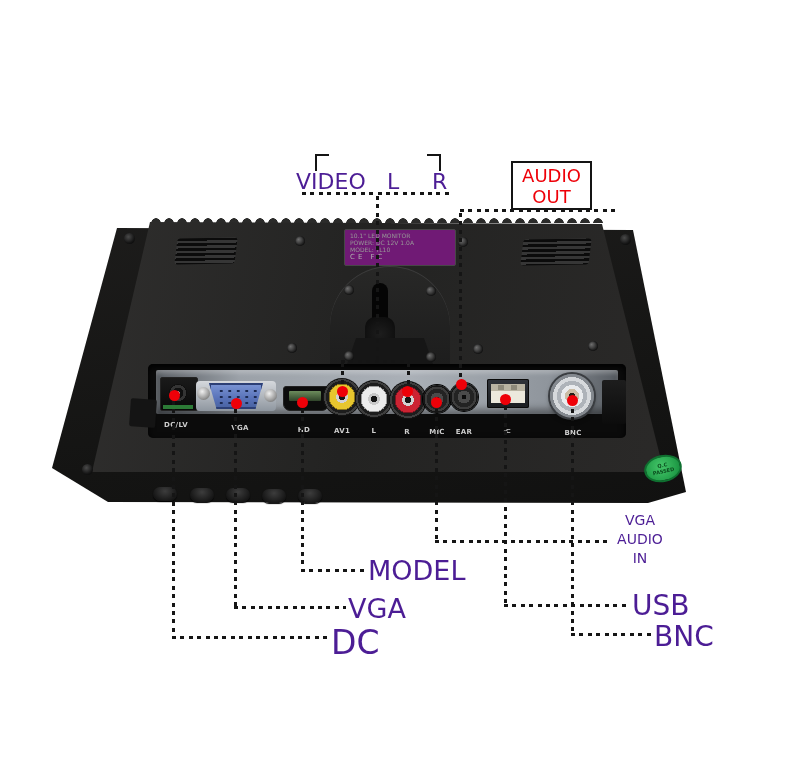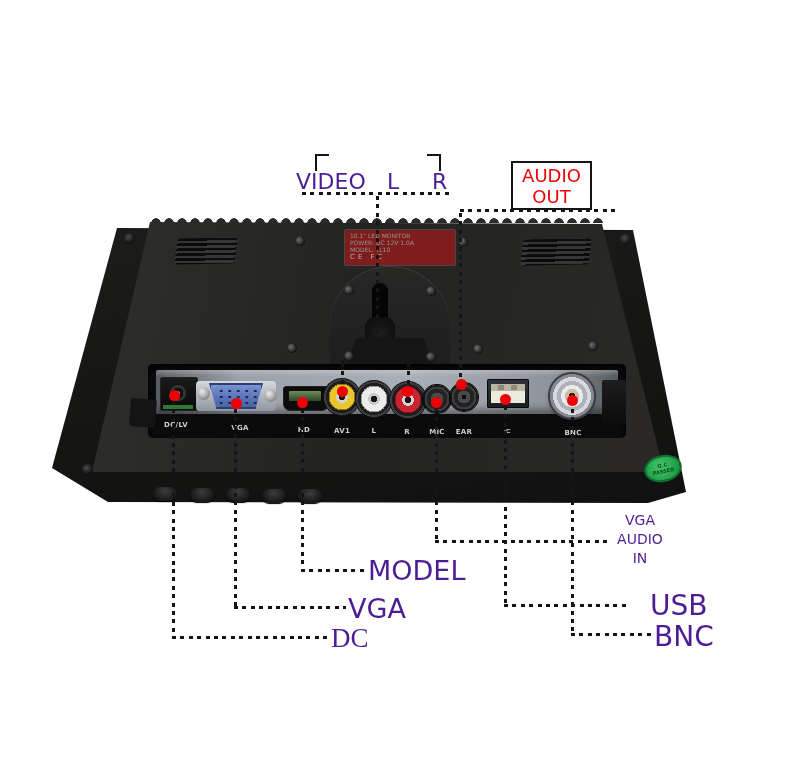--- a/index.html
+++ b/index.html
@@ -10,21 +10,21 @@
     clip-path:polygon(117px 228px,633px 230px,686px 492px,648px 503px,108px 502px,52px 468px);
     background:linear-gradient(172deg,#222120 8%,#141413 55%,#0b0b0b 95%);}
   .panel{left:0;top:0;width:800px;height:769px;
     clip-path:polygon(150px 222px,602px 224px,664px 472px,92px 472px);
     background:linear-gradient(100deg,#323130 5%,#232322 45%,#2a2928 78%,#1e1d1d 100%);}
   .serr{left:150px;top:215px;width:456px;height:8px;
     background-image:radial-gradient(circle at 6px 8px,#2b2b2a 4.5px,transparent 5px);
     background-size:13px 8px;background-repeat:repeat-x;}
   .vent{height:26px;background:repeating-linear-gradient(180deg,#0b0b0b 0 2.5px,#363636 2.5px 5px);
     border-radius:3px;transform:skewX(-8deg) rotate(-1deg);}
-  .plate{left:344px;top:229px;width:112px;height:37px;background:#7f1d1d;border:1px solid #474747;
+  .plate{left:344px;top:229px;width:112px;height:37px;background:#701a75;border:1px solid #474747;
     border-radius:2px;color:#979797;font-size:6px;line-height:7px;padding:2px 5px;box-sizing:border-box;}
   .plate .marks{font-size:7px;letter-spacing:3px;color:#b0b0b0;margin-top:1px;}
   .arch{left:330px;top:266px;width:120px;height:108px;border-radius:60px 60px 4px 4px;
     background:linear-gradient(180deg,#282827,#1c1c1c);box-shadow:inset 0 1px 0 #3c3c3c;}
   .slot{left:372px;top:283px;width:16px;height:90px;background:#050505;border-radius:8px;}
   .hinge{left:365px;top:317px;width:30px;height:42px;border-radius:10px;
     background:radial-gradient(circle at 50% 40%,#1d1d1d,#040404);}
   .foot{left:0;top:0;width:800px;height:769px;background:#161616;
     clip-path:polygon(356px 338px,424px 338px,436px 373px,344px 373px);}
   .screw{width:10px;height:10px;border-radius:50%;
@@ -193,23 +193,23 @@
   <div class="abs dot anno" style="left:297px;top:397px;"></div>
   <div class="abs dot anno" style="left:337px;top:386px;"></div>
   <div class="abs dot anno" style="left:402px;top:386px;"></div>
   <div class="abs dot anno" style="left:431px;top:397px;"></div>
   <div class="abs dot anno" style="left:456px;top:379px;"></div>
   <div class="abs dot anno" style="left:500px;top:394px;"></div>
   <div class="abs dot anno" style="left:567px;top:395px;"></div>
 
   <span class="abs red anno" style="left:368px;top:555px;font-size:27px;">MODEL</span>
   <span class="abs red anno" style="left:348px;top:593px;font-size:27px;">VGA</span>
-  <span class="abs red anno" style="left:331px;top:623px;font-size:27px;font-family:Liberation Serif, serif;">DC</span>
+  <span class="abs red anno" style="left:331px;top:623px;font-size:33px;">DC</span>
 
   <div class="abs red anno" style="left:606px;top:511px;width:68px;font-size:14px;line-height:19px;text-align:center;">
     <div>VGA</div>
     <div>AUDIO</div>
     <div>IN</div>
   </div>
-  <span class="abs red anno" style="left:632px;top:589px;font-size:28px;margin-left:18px;">USB</span>
+  <span class="abs red anno" style="left:632px;top:589px;font-size:28px;">USB</span>
   <span class="abs red anno" style="left:654px;top:620px;font-size:28px;">BNC</span>
 
 </div>
 
 </body></html>

